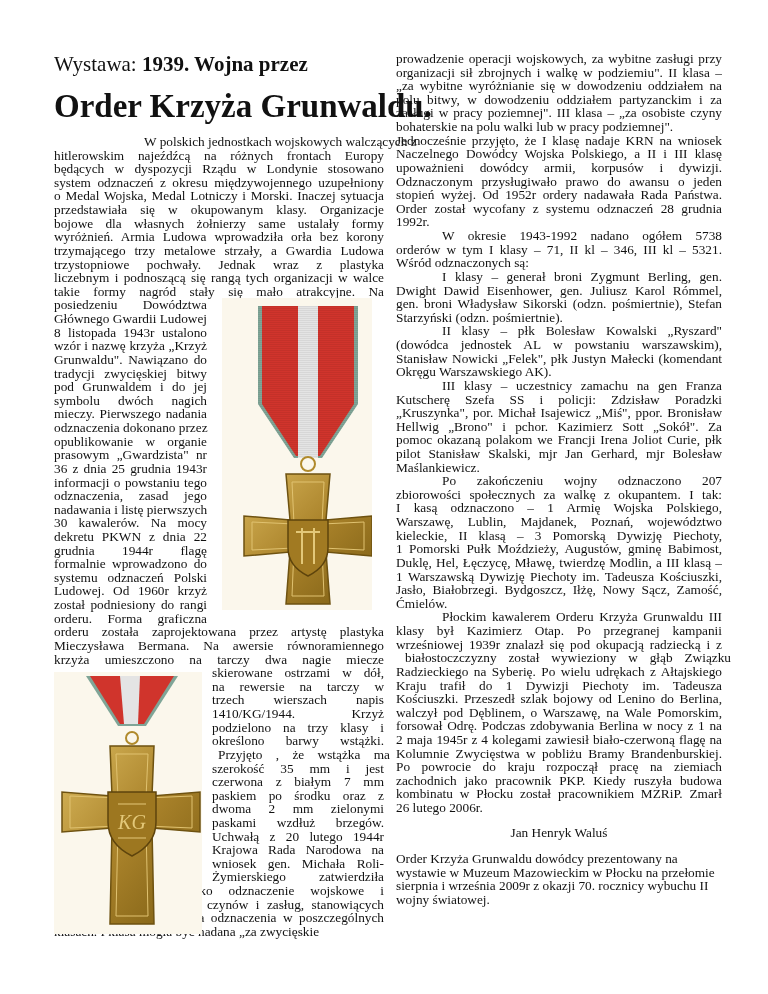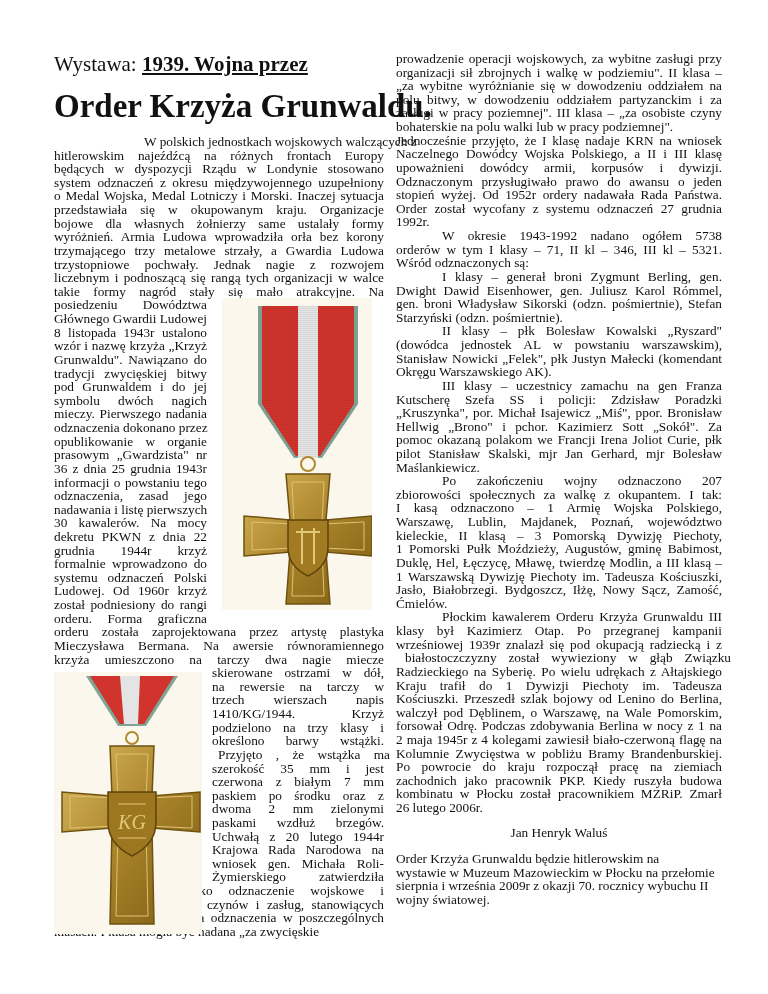--- a/index.html
+++ b/index.html
@@ -1,20 +1,20 @@
 <!DOCTYPE html>
 <html><head>
   <meta charset="utf-8">
   <style>
     html, body { margin: 0; padding: 0; background: #ffffff; }
     body { width: 768px; height: 994px; position: relative; overflow: hidden;
            font-family: "Liberation Serif", "DejaVu Serif", serif; color: #111; }
     .page { position: absolute; left: 0; top: 0; width: 768px; height: 994px; }
     .title1 { position: absolute; left: 54px; top: 52px; font-size: 21px; line-height: 24px; width: 330px; }
-    .title1 b { font-weight: bold; text-decoration: underline; }
+    .title1 b { font-weight: bold; }
     .title2 { position: absolute; left: 54px; top: 91px; font-size: 33px; font-weight: bold; line-height: 30px; white-space: nowrap; }
     .line { position: absolute; font-size: 13.3px; line-height: 13.5px; height: 14px;
             text-align: justify; text-align-last: justify; white-space: nowrap; overflow: visible; }
     .line.last { text-align-last: left; }
     .line.center { text-align: center; text-align-last: center; }
     .medal { position: absolute; }
   </style>
 </head>
 <body>
 
@@ -24,46 +24,46 @@
     <span>Wystawa: </span><b>1939. Wojna przez</b><br>
   </div>
   <div class="title2">Order Krzyża Grunwaldu.</div>
 
   <div id="left-col">
       <div class="line" style="left: 144px; width: 240px; top: 135px;">W polskich jednostkach wojskowych walczących z</div>
       <div class="line" style="left: 54px; width: 330px; top: 148.62px;">hitlerowskim najeźdźcą na różnych frontach Europy</div>
       <div class="line" style="left: 54px; width: 330px; top: 162.24px;">będących w dyspozycji Rządu w Londynie stosowano</div>
       <div class="line" style="left: 54px; width: 330px; top: 175.86px;">system odznaczeń z okresu międzywojennego uzupełniony</div>
       <div class="line" style="left: 54px; width: 330px; top: 189.48px;">o Medal Wojska, Medal Lotniczy i Morski. Inaczej sytuacja</div>
-      <div class="line" style="left: 54px; width: 330px; top: 203.1px;">przedstawiała się w okupowanym kraju. Organizacje</div>
+      <div class="line" style="left: 54px; width: 330px; top: 203.1px;">przedstawiała się w okupowanym klasy. Organizacje</div>
       <div class="line" style="left: 54px; width: 330px; top: 216.72px;">bojowe dla własnych żołnierzy same ustalały formy</div>
       <div class="line" style="left: 54px; width: 330px; top: 230.34px;">wyróżnień. Armia Ludowa wprowadziła orła bez korony</div>
       <div class="line" style="left: 54px; width: 330px; top: 243.96px;">trzymającego trzy metalowe strzały, a Gwardia Ludowa</div>
-      <div class="line" style="left: 54px; width: 330px; top: 257.58px;">trzystopniowe pochwały. Jednak nagie z rozwojem</div>
+      <div class="line" style="left: 54px; width: 330px; top: 257.58px;">trzystopniowe pochwały. Jednak wraz z plastyka</div>
       <div class="line" style="left: 54px; width: 330px; top: 271.2px;">liczebnym i podnoszącą się rangą tych organizacji w walce</div>
       <div class="line" style="left: 54px; width: 330px; top: 284.82px;">takie formy nagród stały się mało atrakcyjne. Na</div>
       <div class="line" style="left: 54px; width: 153px; top: 298.44px;">posiedzeniu Dowództwa</div>
       <div class="line" style="left: 54px; width: 153px; top: 312.06px;">Głównego Gwardii Ludowej</div>
       <div class="line" style="left: 54px; width: 153px; top: 325.68px;">8 listopada 1943r ustalono</div>
       <div class="line" style="left: 54px; width: 153px; top: 339.3px;">wzór i nazwę krzyża „Krzyż</div>
       <div class="line" style="left: 54px; width: 153px; top: 352.92px;">Grunwaldu". Nawiązano do</div>
       <div class="line" style="left: 54px; width: 153px; top: 366.54px;">tradycji zwycięskiej bitwy</div>
       <div class="line" style="left: 54px; width: 153px; top: 380.16px;">pod Grunwaldem i do jej</div>
       <div class="line" style="left: 54px; width: 153px; top: 393.78px;">symbolu dwóch nagich</div>
       <div class="line" style="left: 54px; width: 153px; top: 407.4px;">mieczy. Pierwszego nadania</div>
       <div class="line" style="left: 54px; width: 153px; top: 421.02px;">odznaczenia dokonano przez</div>
       <div class="line" style="left: 54px; width: 153px; top: 434.64px;">opublikowanie w organie</div>
       <div class="line" style="left: 54px; width: 153px; top: 448.26px;">prasowym „Gwardzista" nr</div>
       <div class="line" style="left: 54px; width: 153px; top: 461.88px;">36 z dnia 25 grudnia 1943r</div>
       <div class="line" style="left: 54px; width: 153px; top: 475.5px;">informacji o powstaniu tego</div>
       <div class="line" style="left: 54px; width: 153px; top: 489.12px;">odznaczenia, zasad jego</div>
       <div class="line" style="left: 54px; width: 153px; top: 502.74px;">nadawania i listę pierwszych</div>
       <div class="line" style="left: 54px; width: 153px; top: 516.36px;">30 kawalerów. Na mocy</div>
       <div class="line" style="left: 54px; width: 153px; top: 529.98px;">dekretu PKWN z dnia 22</div>
-      <div class="line" style="left: 54px; width: 153px; top: 543.6px;">grudnia 1944r krzyż</div>
+      <div class="line" style="left: 54px; width: 153px; top: 543.6px;">grudnia 1944r flagę</div>
       <div class="line" style="left: 54px; width: 153px; top: 557.22px;">formalnie wprowadzono do</div>
       <div class="line" style="left: 54px; width: 153px; top: 570.84px;">systemu odznaczeń Polski</div>
       <div class="line" style="left: 54px; width: 153px; top: 584.46px;">Ludowej. Od 1960r krzyż</div>
       <div class="line" style="left: 54px; width: 153px; top: 598.08px;">został podniesiony do rangi</div>
       <div class="line" style="left: 54px; width: 153px; top: 611.7px;">orderu. Forma graficzna</div>
       <div class="line" style="left: 54px; width: 330px; top: 625.32px;">orderu została zaprojektowana przez artystę plastyka</div>
       <div class="line" style="left: 54px; width: 330px; top: 638.94px;">Mieczysława Bermana. Na awersie równoramiennego</div>
       <div class="line" style="left: 54px; width: 330px; top: 652.56px;">krzyża umieszczono na tarczy dwa nagie miecze</div>
       <div class="line" style="left: 212px; width: 172px; top: 666.18px;">skierowane ostrzami w dół,</div>
       <div class="line" style="left: 212px; width: 172px; top: 679.8px;">na rewersie na tarczy w</div>
@@ -92,21 +92,21 @@
       <div class="line" style="left: 396px; width: 326px; top: 65.62px;">organizacji sił zbrojnych i walkę w podziemiu". II klasa –</div>
       <div class="line" style="left: 396px; width: 326px; top: 79.24px;">„za wybitne wyróżnianie się w dowodzeniu oddziałem na</div>
       <div class="line" style="left: 396px; width: 326px; top: 92.86px;">polu bitwy, w dowodzeniu oddziałem partyzanckim i za</div>
       <div class="line" style="left: 396px; width: 326px; top: 106.48px;">zasługi w pracy poziemnej". III klasa – „za osobiste czyny</div>
       <div class="line last" style="left: 396px; width: 326px; top: 120.1px;">bohaterskie na polu walki lub w pracy podziemnej".</div>
       <div class="line" style="left: 396px; width: 326px; top: 133.72px;">Jednocześnie przyjęto, że I klasę nadaje KRN na wniosek</div>
       <div class="line" style="left: 396px; width: 326px; top: 147.34px;">Naczelnego Dowódcy Wojska Polskiego, a II i III klasę</div>
       <div class="line" style="left: 396px; width: 326px; top: 160.96px;">upoważnieni dowódcy armii, korpusów i dywizji.</div>
       <div class="line" style="left: 396px; width: 326px; top: 174.58px;">Odznaczonym przysługiwało prawo do awansu o jeden</div>
       <div class="line" style="left: 396px; width: 326px; top: 188.2px;">stopień wyżej. Od 1952r ordery nadawała Rada Państwa.</div>
-      <div class="line" style="left: 396px; width: 326px; top: 201.82px;">Order został wycofany z systemu odznaczeń 27 grudnia</div>
+      <div class="line" style="left: 396px; width: 326px; top: 201.82px;">Order został wycofany z systemu odznaczeń 28 grudnia</div>
       <div class="line last" style="left: 396px; width: 326px; top: 215.44px;">1992r.</div>
       <div class="line" style="left: 442px; width: 280px; top: 229.06px;">W okresie 1943-1992 nadano ogółem 5738</div>
       <div class="line" style="left: 396px; width: 326px; top: 242.68px;">orderów w tym I klasy – 71, II kl – 346, III kl – 5321.</div>
       <div class="line last" style="left: 396px; width: 326px; top: 256.3px;">Wśród odznaczonych są:</div>
       <div class="line" style="left: 442px; width: 280px; top: 269.92px;">I klasy – generał broni Zygmunt Berling, gen.</div>
       <div class="line" style="left: 396px; width: 326px; top: 283.54px;">Dwight Dawid Eisenhower, gen. Juliusz Karol Rómmel,</div>
       <div class="line" style="left: 396px; width: 326px; top: 297.16px;">gen. broni Władysław Sikorski (odzn. pośmiertnie), Stefan</div>
       <div class="line last" style="left: 396px; width: 326px; top: 310.78px;">Starzyński (odzn. pośmiertnie).</div>
       <div class="line" style="left: 442px; width: 280px; top: 324.4px;">II klasy – płk Bolesław Kowalski „Ryszard"</div>
       <div class="line" style="left: 396px; width: 326px; top: 338.02px;">(dowódca jednostek AL w powstaniu warszawskim),</div>
@@ -142,21 +142,21 @@
       <div class="line" style="left: 396px; width: 326px; top: 746.62px;">Kolumnie Zwycięstwa w pobliżu Bramy Brandenburskiej.</div>
       <div class="line" style="left: 396px; width: 326px; top: 760.24px;">Po powrocie do kraju rozpoczął pracę na ziemiach</div>
       <div class="line" style="left: 396px; width: 326px; top: 773.86px;">zachodnich jako pracownik PKP. Kiedy ruszyła budowa</div>
       <div class="line" style="left: 396px; width: 326px; top: 787.48px;">kombinatu w Płocku został pracownikiem MZRiP. Zmarł</div>
       <div class="line last" style="left: 396px; width: 326px; top: 801.1px;">26 lutego 2006r.</div>
     </div>
 
   <div class="line center" style="left:396px; top:826px; width:326px;">Jan Henryk Waluś</div>
 
   <div id="note-block">
-      <div class="line last" style="text-align: left; text-align-last: left; left: 396px; width: 330px; top: 852px;">Order Krzyża Grunwaldu będzie hitlerowskim na</div>
+      <div class="line last" style="text-align: left; text-align-last: left; left: 396px; width: 330px; top: 852px;">Order Krzyża Grunwaldu dowódcy prezentowany na</div>
       <div class="line last" style="text-align: center; text-align-last: left; left: 396px; width: 330px; top: 865.62px;">wystawie w Muzeum Mazowieckim w Płocku na przełomie</div>
       <div class="line last" style="text-align: left; text-align-last: left; left: 396px; width: 330px; top: 879.24px;">sierpnia i września 2009r z okazji 70. rocznicy wybuchu II</div>
       <div class="line last" style="text-align: left; text-align-last: left; left: 396px; width: 330px; top: 892.86px;">wojny światowej.</div>
     </div>
 
   <div class="medal" style="left:222px; top:298px; width:150px; height:312px;">
     <svg width="150" height="312" viewBox="0 0 150 312">
       <defs>
         <linearGradient id="goldA" x1="0" y1="0" x2="1" y2="1">
           <stop offset="0" stop-color="#d9b65a"></stop>

